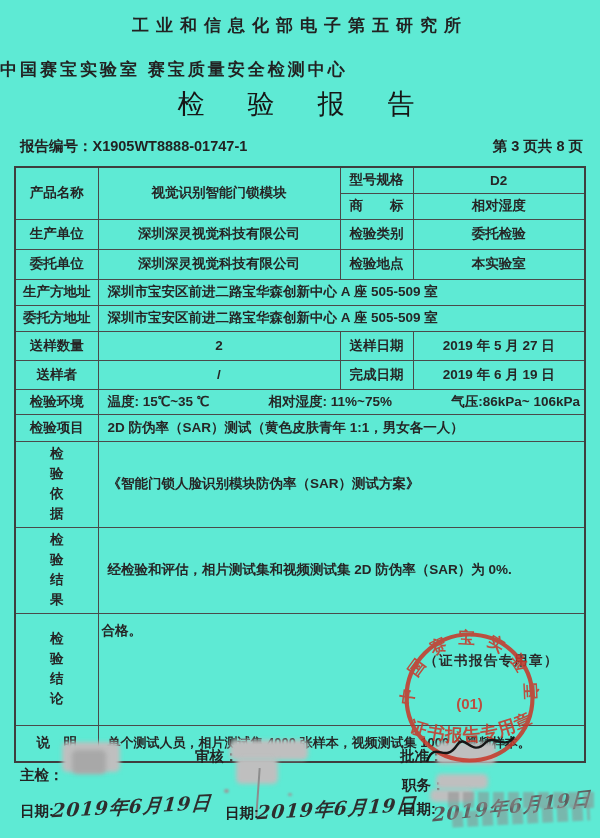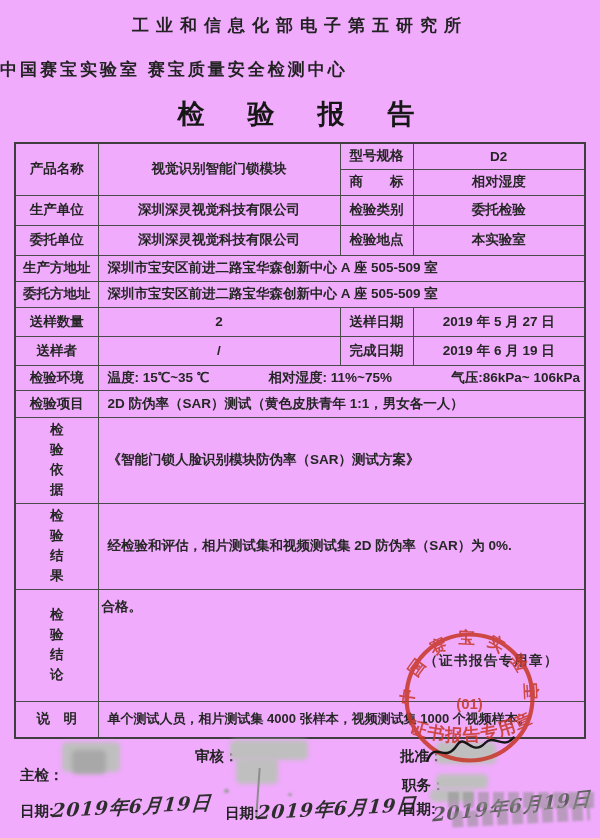--- a/index.html
+++ b/index.html
@@ -1,21 +1,21 @@
 <!DOCTYPE html>
 <html><head>
 <meta charset="utf-8">
 <style>
   html,body{margin:0;padding:0;background:#ffffff;}
-  .page{position:relative;width:600px;height:838px;background:#f0abfc;overflow:hidden;
+  .page{position:relative;width:600px;height:838px;background:#5eead4;overflow:hidden;
         font-family:"Liberation Sans",sans-serif;color:#1f1f1f;}
   
   .hdr1{padding-top:14px;text-align:center;font-size:17px;font-weight:700;letter-spacing:7px;color:#222;}
   .hdr2{margin-top:21px;text-align:left;font-size:17px;font-weight:700;letter-spacing:3px;color:#222;}
-  .title{margin-top:15px;text-align:center;font-size:27px;font-weight:700;letter-spacing:8px;color:#161616;}
+  .title{margin-top:5px;text-align:center;font-size:27px;font-weight:400;letter-spacing:8px;color:#161616;}
   .report-line{display:flex;justify-content:space-between;align-items:baseline;margin:15px 17px 0 20px;
                font-size:14.5px;font-weight:700;color:#222;}
   
   table{border-collapse:collapse;table-layout:fixed;width:570px;margin:10px auto 0;border:2px solid #3e3e3e;}
   td{border:1.4px solid #4a4a4a;font-size:13.5px;font-weight:700;color:#262626;
      padding:2px 4px;text-align:center;vertical-align:middle;overflow:hidden;}
   td.left{text-align:left;padding-left:9px;}
   td.vlabel{white-space:pre-line;line-height:1.5;}
   td.topleft{text-align:left;vertical-align:top;padding-top:8px;padding-left:3px;}
   .env{display:flex;gap:34px;align-items:baseline;justify-content:space-between;}
@@ -37,20 +37,26 @@
 </style>
 </head>
 <body>
 
 <div class="page">
 
   <div class="hdr1">工业和信息化部电子第五研究所</div>
   <div class="hdr2">中国赛宝实验室 赛宝质量安全检测中心</div>
   <div class="title">检　验　报　告</div>
 
+  <div class="report-line">
+    <span>
+      <span>报告编号：</span><span>X1905WT8888-01747-1</span>
+    </span>
+    <span>第 3 页共 8 页</span>
+  </div>
 
   <table>
     <colgroup>
         <col style="width:83px">
         <col style="width:242px">
         <col style="width:73px">
         <col style="width:172px">
       </colgroup>
     <tbody>
         <tr style="height:26px">

